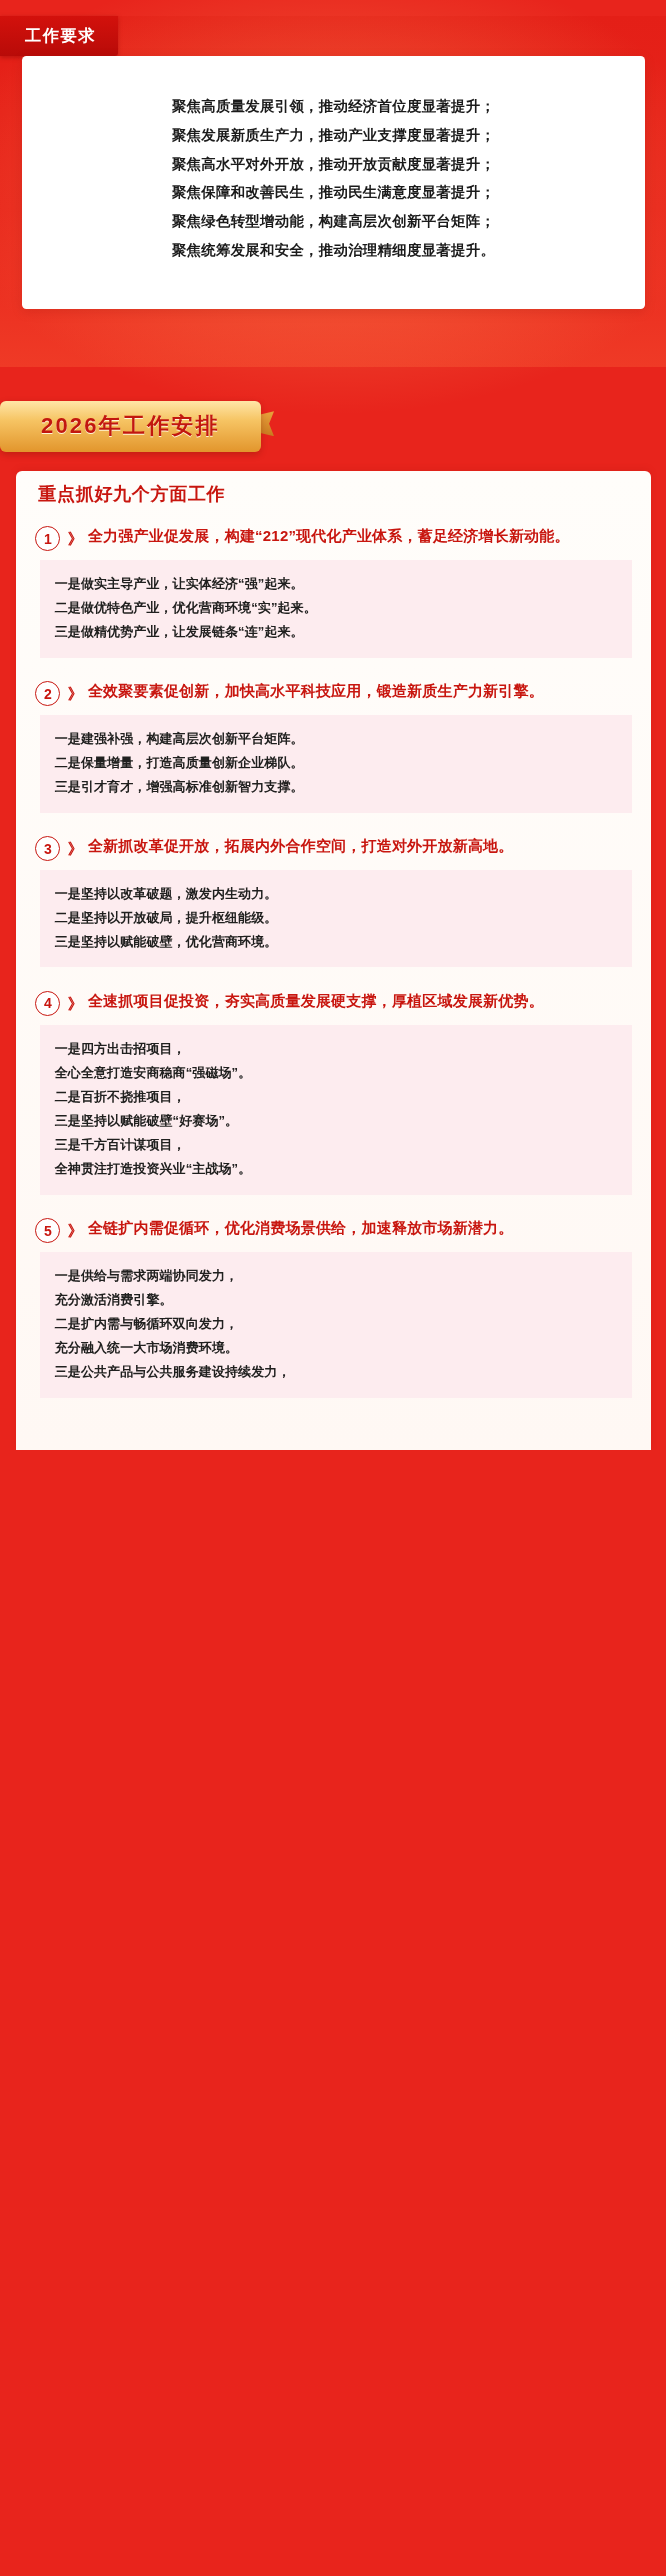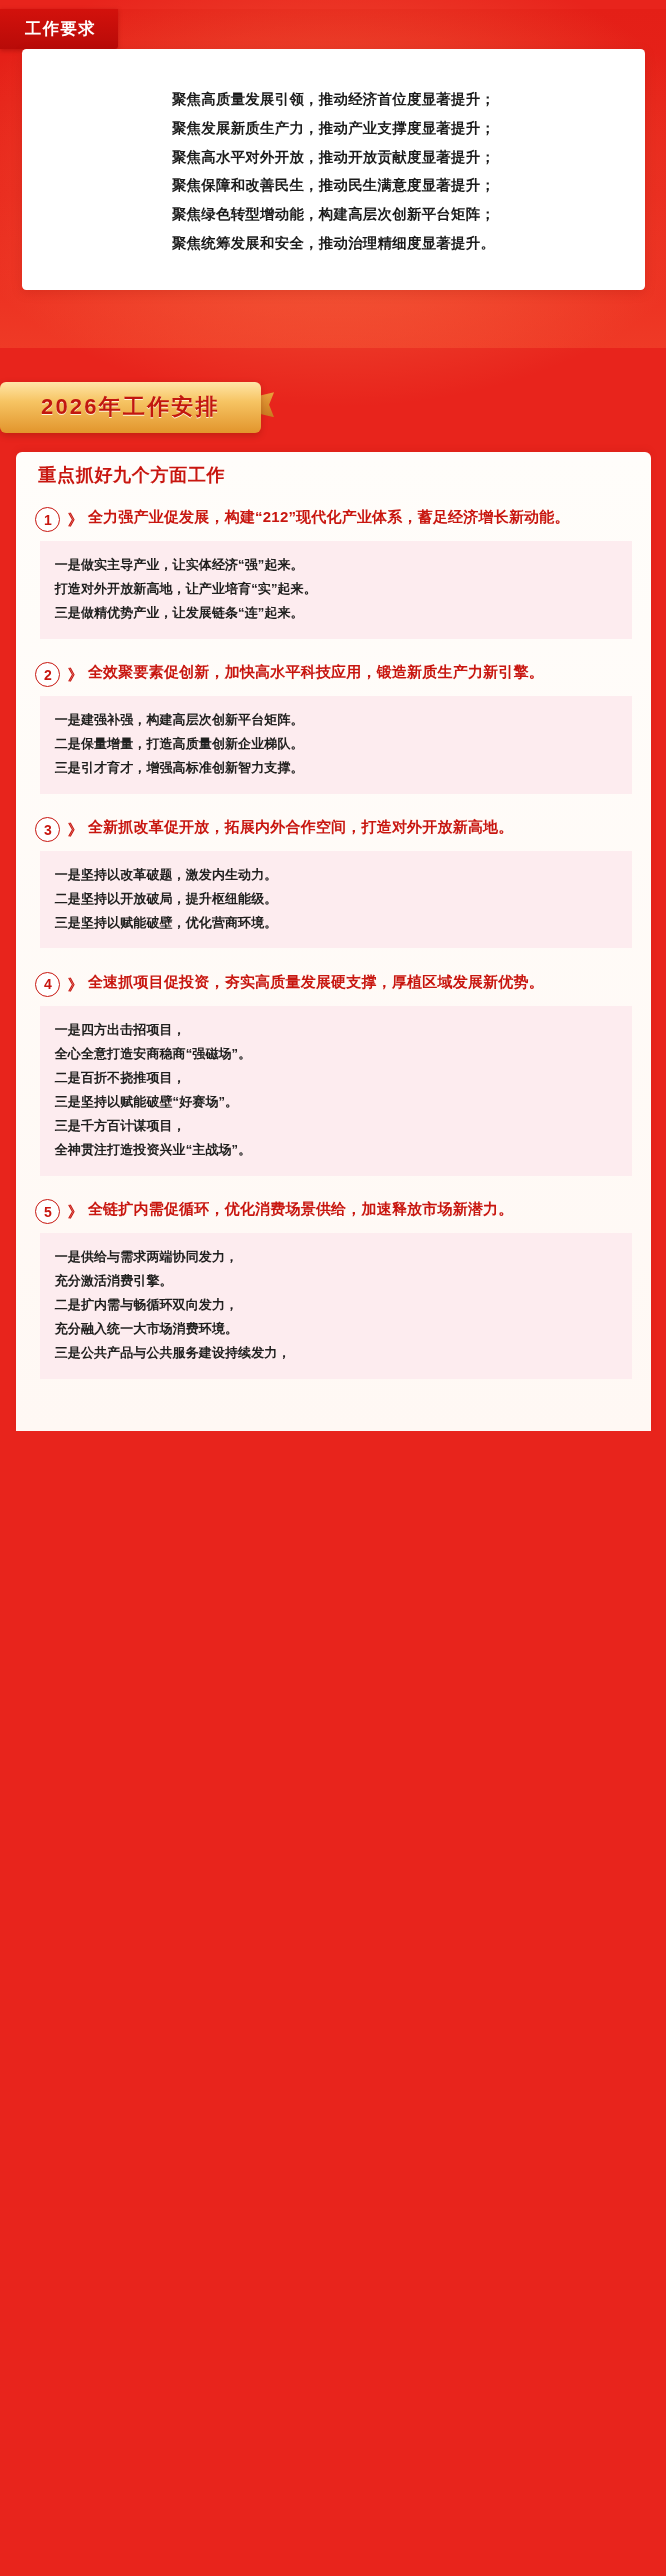--- a/index.html
+++ b/index.html
@@ -25,21 +25,21 @@
     top: -89px;
     width: 889px;
     height: 519px;
     transform: translateX(-50%);
     background: radial-gradient(ellipse at center, rgba(255,150,90,0.55) 0%, rgba(240,60,30,0.0) 62%);
     pointer-events: none;
   }
 
   .req-banner {
     position: relative;
-    margin: 9px 0 0 0;
+    margin: 16px 0 0 0;
     padding-top: 0;
     height: 40px;
     display: flex;
     align-items: center;
   }
   .req-banner-tab {
     background: linear-gradient(180deg, #d3110c 0%, #b80b08 100%);
     color: #fff;
     font-size: 16.3px;
     font-weight: bold;
@@ -47,21 +47,21 @@
     padding: 9px 22px 9px 25px;
     border-bottom-right-radius: 3px;
     box-shadow: 0 1.5px 4.4px rgba(120,0,0,0.35);
   }
 
   .req-card {
     position: relative;
     margin: 0 22px;
     background: #ffffff;
     border-radius: 4.4px;
-    padding: 36px 25px 32px 25px;
+    padding: 36px 25px 44px 25px;
     box-shadow: 0 3px 10.4px rgba(140,10,0,0.18);
   }
   .req-line {
     font-size: 14.4px;
     color: #1b1b1b;
     font-weight: bold;
     line-height: 2.0;
     text-align: center;
     letter-spacing: 0.3px;
   }
@@ -194,21 +194,21 @@
   <div class="section-heading">重点抓好九个方面工作</div>
 
   <div class="item">
     <div class="item-head">
       <div class="num-circle">1</div>
       <div class="chev">》</div>
       <div class="item-title">全力强产业促发展，构建“212”现代化产业体系，蓄足经济增长新动能。</div>
     </div>
     <div class="sub-card">
       <div class="sub-line">一是做实主导产业，让实体经济“强”起来。</div>
-      <div class="sub-line">打造对外开放新高地，让产业培育“实”起来。</div>
+      <div class="sub-line">二是做优特色产业，优化营商环境“实”起来。</div>
       <div class="sub-line">三是做精优势产业，让发展链条“连”起来。</div>
     </div>
   </div>
 
   <div class="item">
     <div class="item-head">
       <div class="num-circle">2</div>
       <div class="chev">》</div>
       <div class="item-title">全效聚要素促创新，加快高水平科技应用，锻造新质生产力新引擎。</div>
     </div>

